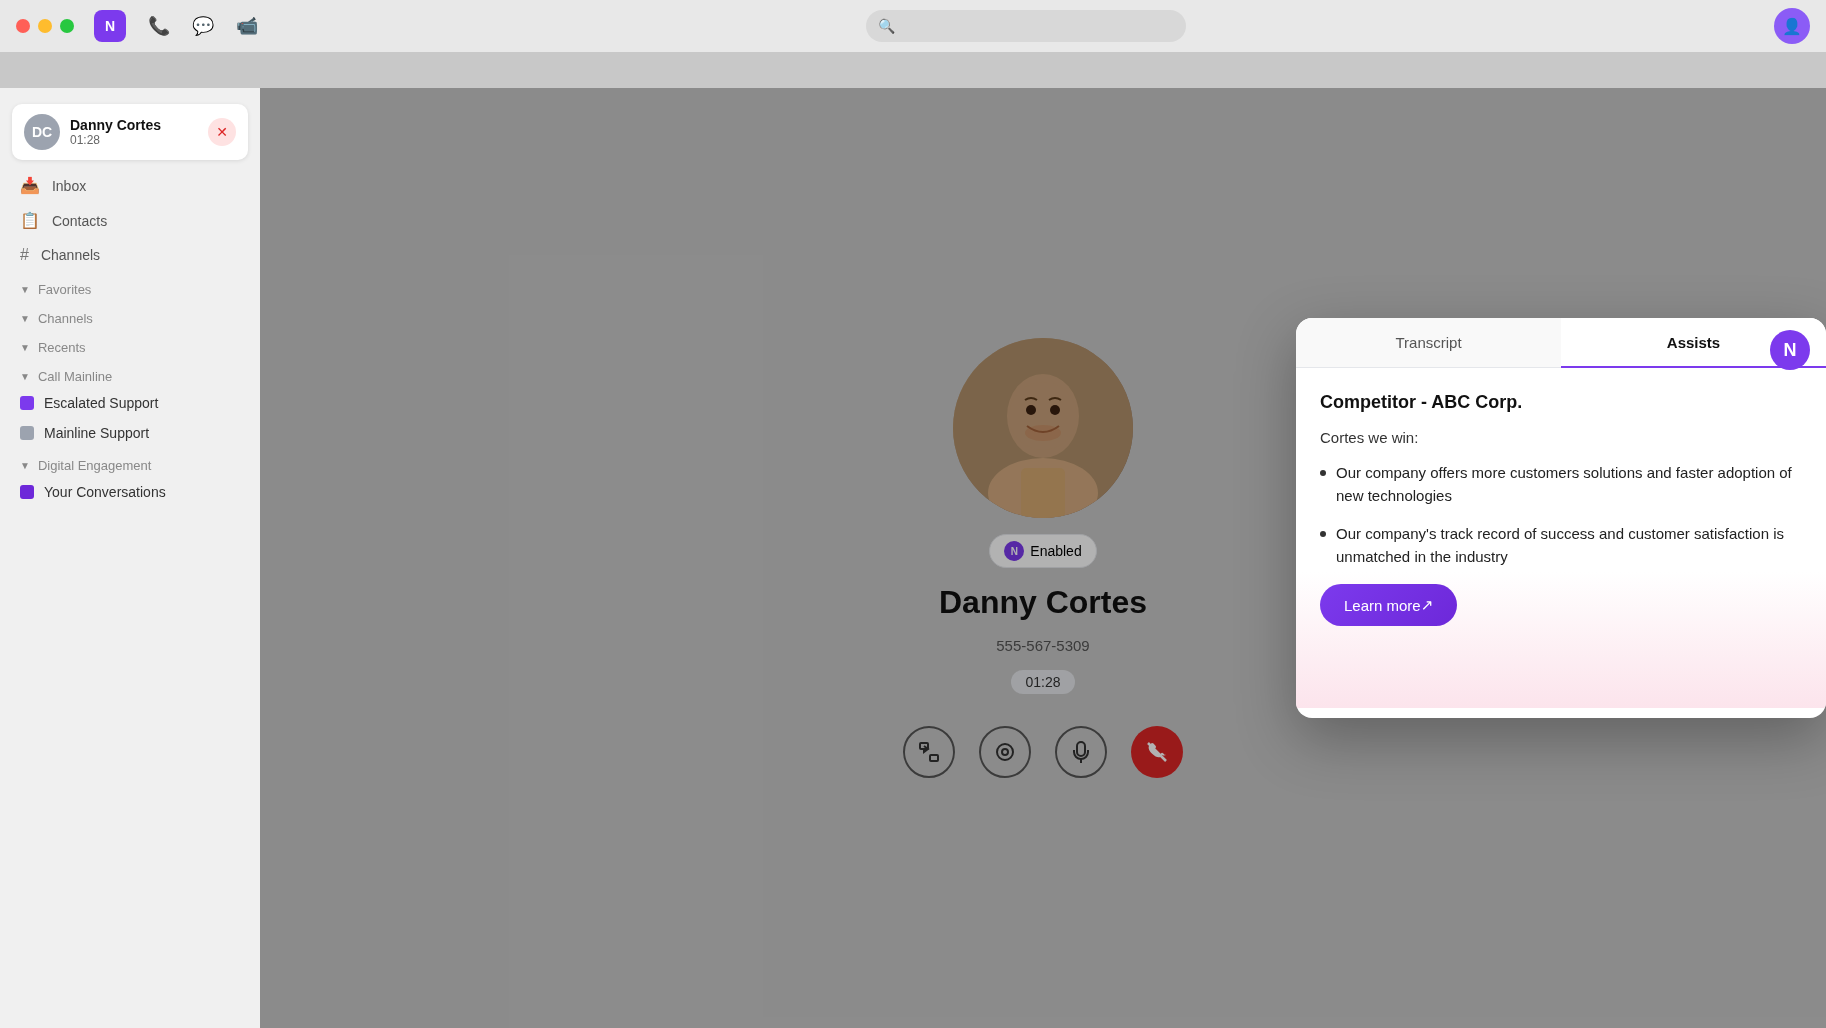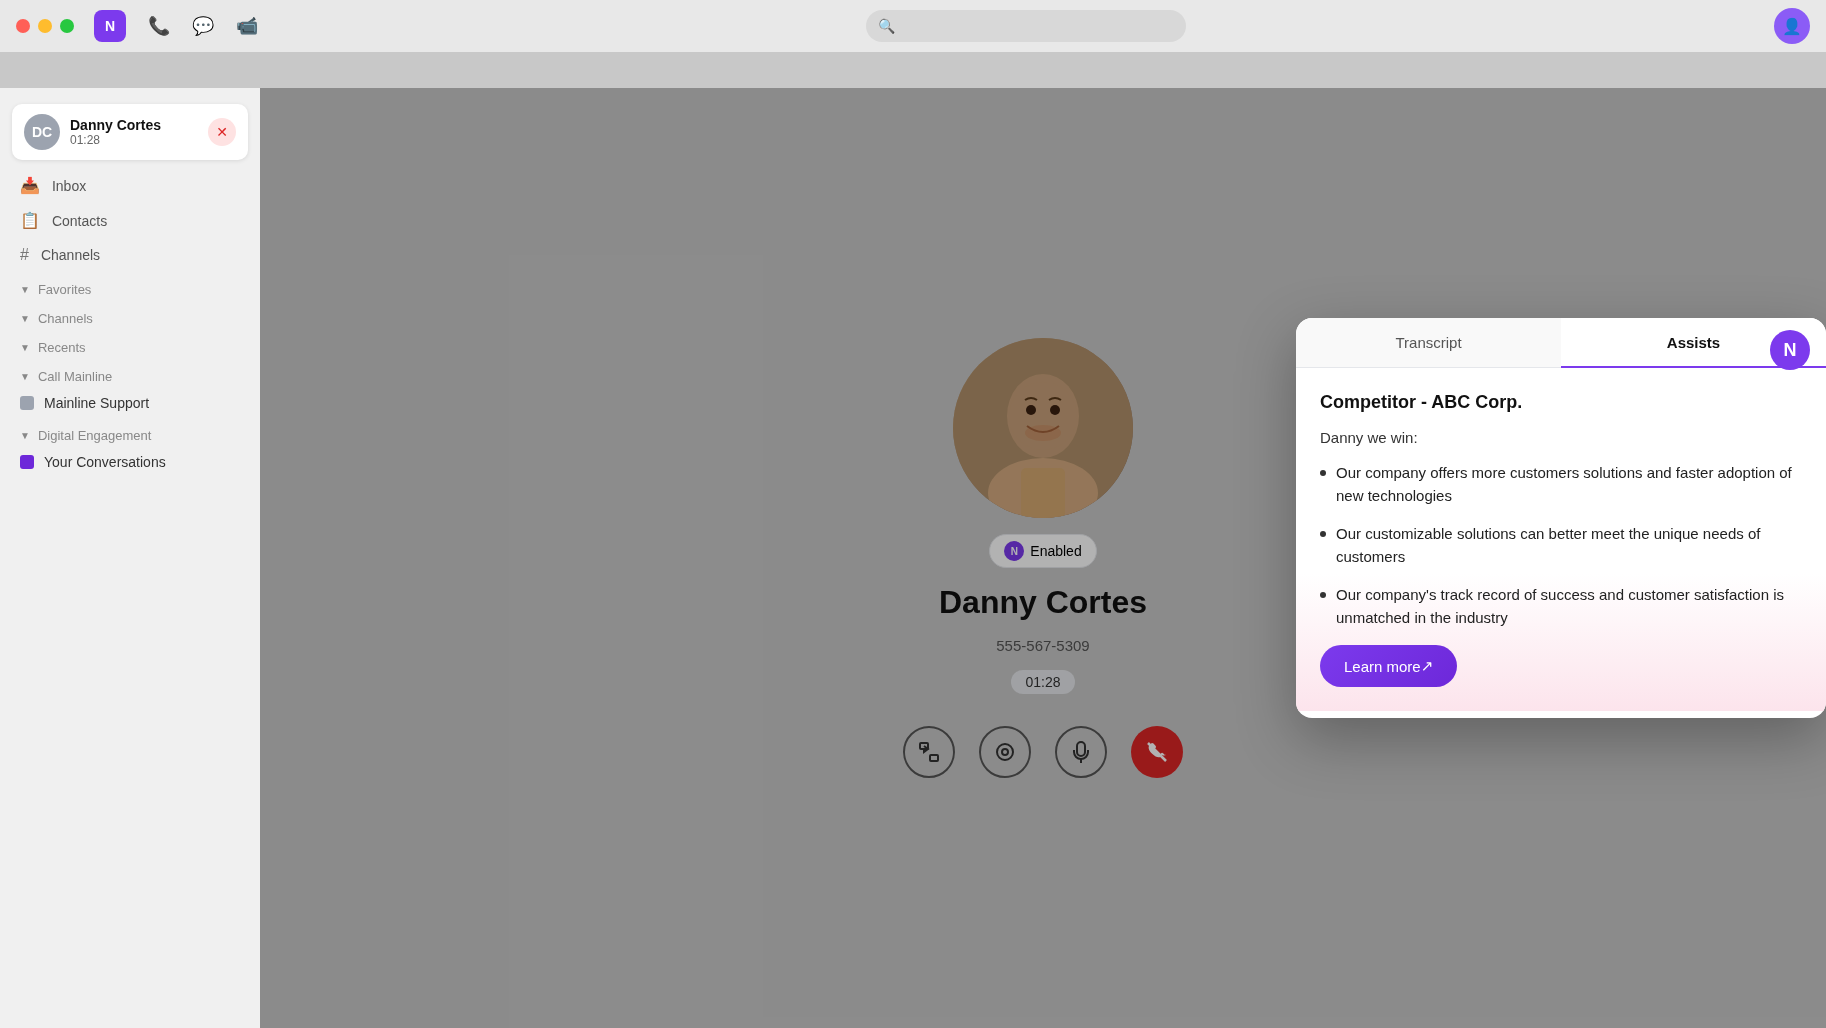--- a/index.html
+++ b/index.html
@@ -438,20 +438,24 @@
     <div class="sidebar-section-header">
       <span class="chevron">▼</span>
       <span>Recents</span>
     </div>
 
     <div class="sidebar-section-header">
       <span class="chevron">▼</span>
       <span>Call Mainline</span>
     </div>
 
+    <div class="sidebar-call-center-item">
+      <div class="cc-dot purple"></div>
+      <span>Escalated Support</span>
+    </div>
     <div class="sidebar-call-center-item">
       <div class="cc-dot gray"></div>
       <span>Mainline Support</span>
     </div>
 
     <div class="sidebar-section-header">
       <span class="chevron">▼</span>
       <span>Digital Engagement</span>
     </div>
     <div class="sidebar-call-center-item">
@@ -526,29 +530,25 @@
 
         <div class="modal-tabs">
           <div class="modal-tab">Transcript</div>
           <div class="modal-tab active">Assists</div>
           <div class="modal-tab-indicator"></div>
           <div class="modal-ai-btn">N</div>
         </div>
 
         <div class="modal-body">
           <div class="modal-title">Competitor - ABC Corp.</div>
-          <div class="modal-subtitle">Danny we win:</div>
+          <div class="modal-subtitle">Cortes we win:</div>
           <ul class="modal-list">
             <li class="modal-list-item">
               <div class="bullet"></div>
               <span>Our company offers more customers solutions and faster adoption of new technologies</span>
-            </li>
-            <li class="modal-list-item">
-              <div class="bullet"></div>
-              <span>Our customizable solutions can better meet the unique needs of customers</span>
             </li>
             <li class="modal-list-item">
               <div class="bullet"></div>
               <span>Our company's track record of success and customer satisfaction is unmatched in the industry</span>
             </li>
           </ul>
           <button class="learn-more-btn">
             <span>Learn more</span>
             <span>↗</span>
           </button>

